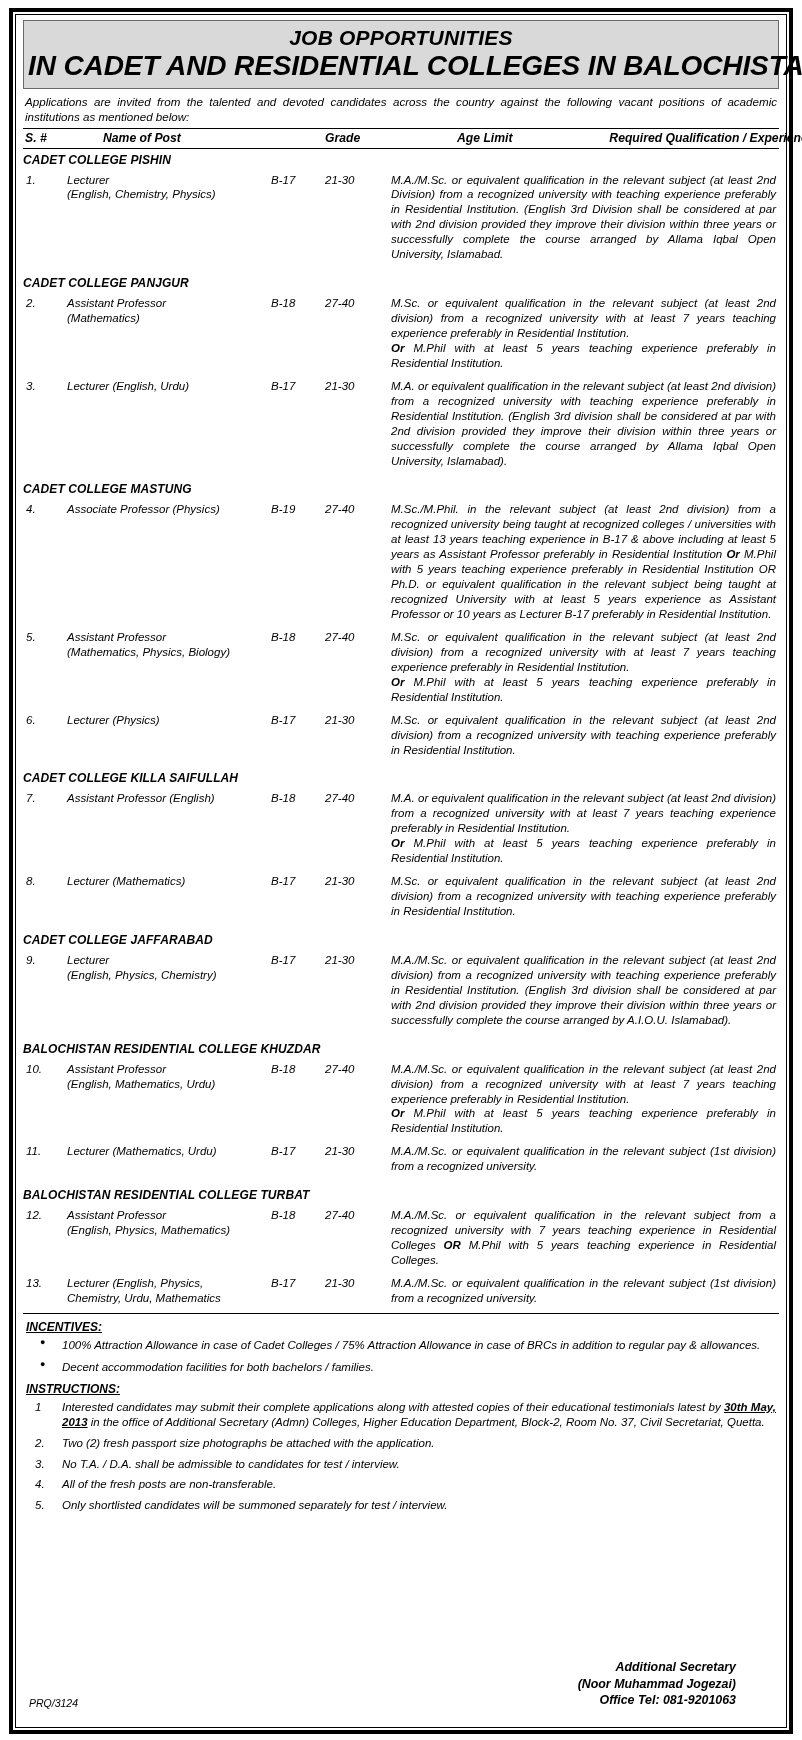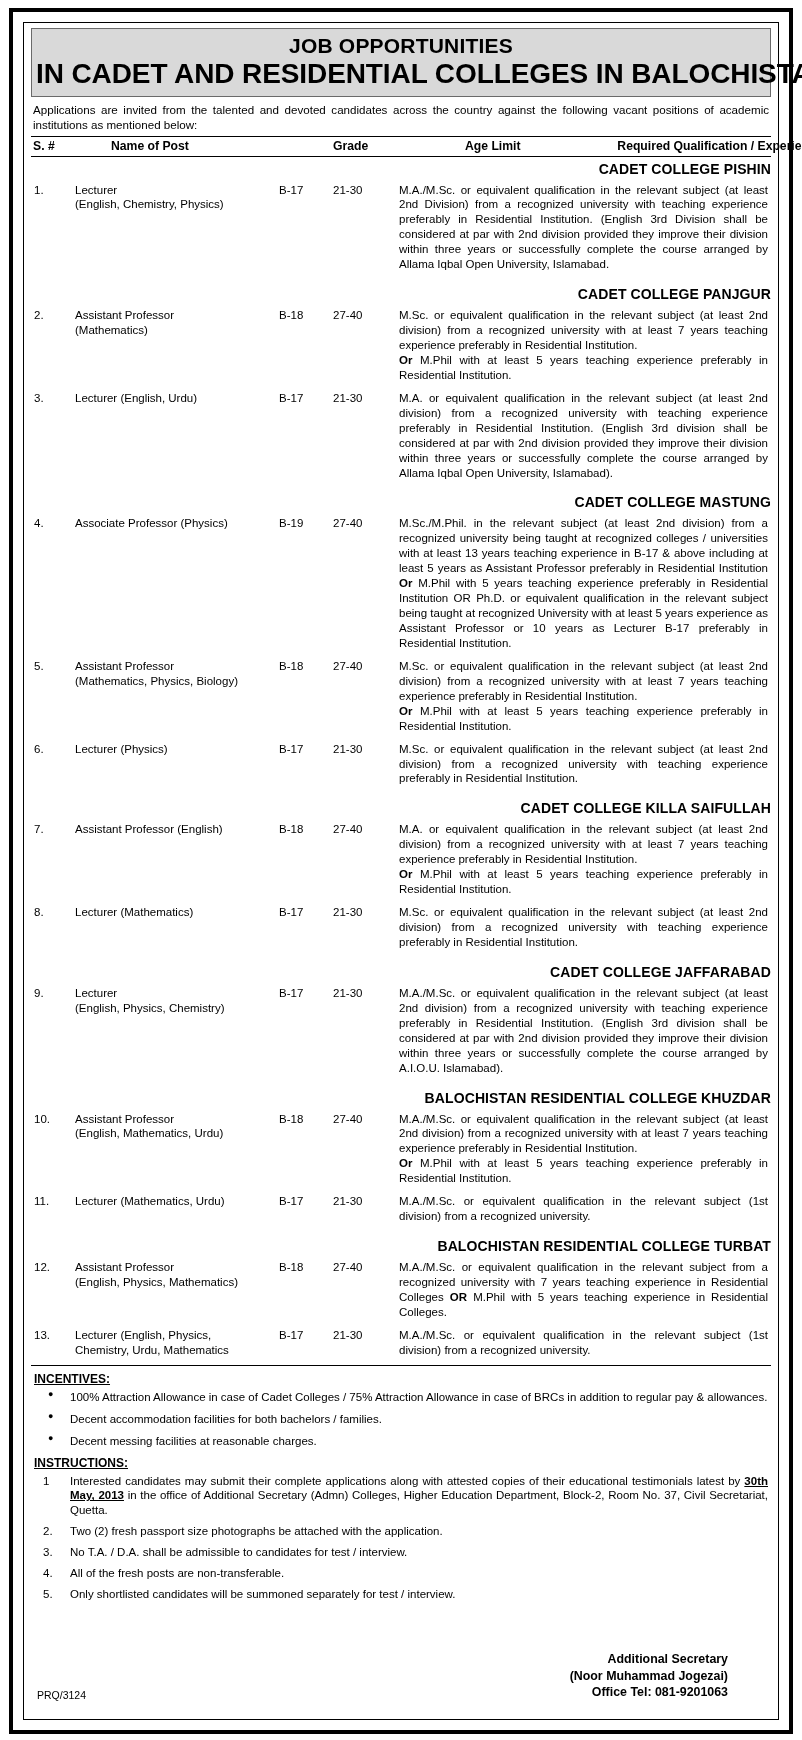--- a/index.html
+++ b/index.html
@@ -22,21 +22,22 @@
     position: relative;
     overflow: hidden;
     padding: 8px 9px 6px 9px;
   }
 
   
   .outer-frame {
     border: 4px solid #000;
     box-sizing: border-box;
     height: 100%;
-    padding: 10px;
+    padding: 2px;
+    font-style: italic;
   }
   .inner-frame {
     border: 1px solid #000;
     box-sizing: border-box;
     height: 100%;
     padding: 5px 7px 4px 7px;
     display: flex;
     flex-direction: column;
   }
 
@@ -89,22 +90,22 @@
     padding: 2px 0 3px 0;
     border-top: 1.5px solid #000;
     border-bottom: 1.5px solid #000;
     white-space: nowrap;
   }
   .hdr th.th-sn    { padding-left: 2px; }
   .hdr th.th-post  { padding-left: 50px; }
   .hdr th.th-qual  { padding-left: 72px; }
 
   .college-row td {
-    text-align: right;
-    font-size: 14px;
+    text-align: left;
+    font-size: 12px;
     font-weight: bold;
     padding: 7px 0 5px 0;
     letter-spacing: 0.1px;
   }
   .college-row.first td { padding-top: 4px; }
 
   .job-row td {
     font-size: 11.5px;
     vertical-align: top;
     padding: 1px 0 7px 0;
@@ -384,21 +385,20 @@
               <td colspan="5"></td>
             </tr>
           </tbody>
       </table>
 
       <div class="section">
         <div class="section-title">INCENTIVES:</div>
         <ul class="bullets" id="incentives-list">
             <li>100% Attraction Allowance in case of Cadet Colleges / 75% Attraction Allowance in case of BRCs in addition to regular pay &amp; allowances.</li>
             <li>Decent accommodation facilities for both bachelors / families.</li>
-            <li>Decent messing facilities at reasonable charges.</li>
           </ul>
 
         <div class="section-title">INSTRUCTIONS:</div>
         <ol class="numbered" id="instructions-list">
             <li><span class="num">1</span><span>Interested candidates may submit their complete applications along with attested copies of their educational testimonials latest by </span><span class="u-bold">30th May, 2013</span><span> in the office of Additional Secretary (Admn) Colleges, Higher Education Department, Block-2, Room No. 37, Civil Secretariat, Quetta.</span></li>
             <li><span class="num">2.</span><span>Two (2) fresh passport size photographs be attached with the application.</span></li>
             <li><span class="num">3.</span><span>No T.A. / D.A. shall be admissible to candidates for test / interview.</span></li>
             <li><span class="num">4.</span><span>All of the fresh posts are non-transferable.</span></li>
             <li><span class="num">5.</span><span>Only shortlisted candidates will be summoned separately for test / interview.</span></li>
           </ol>

